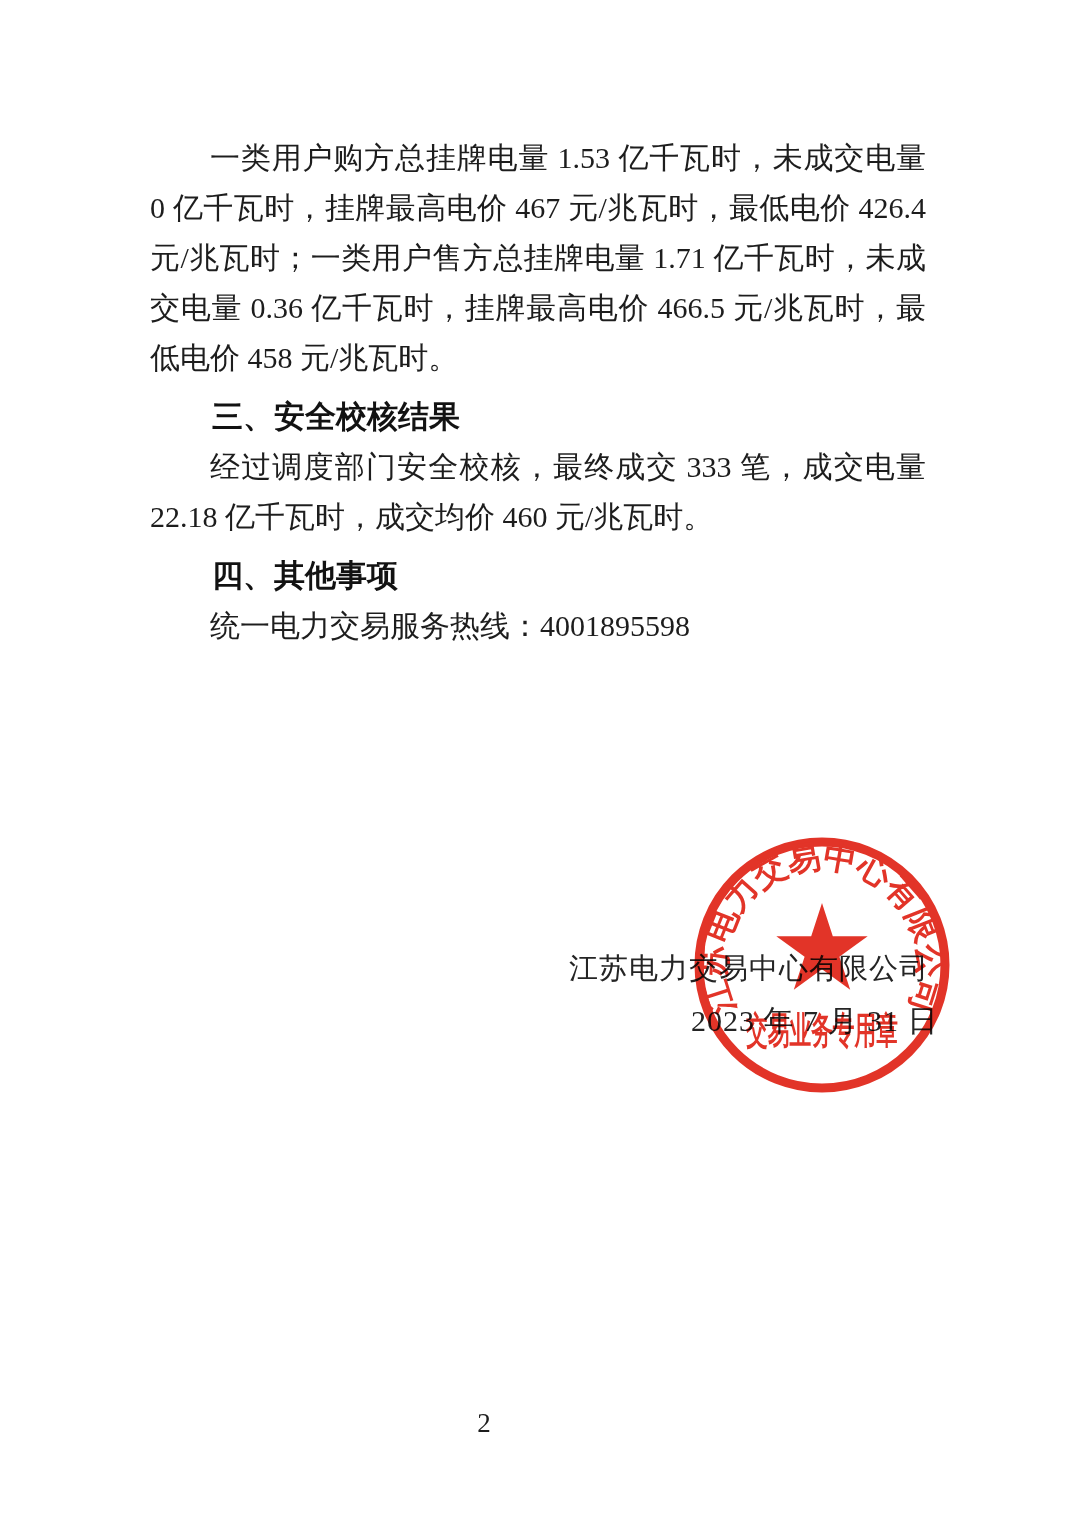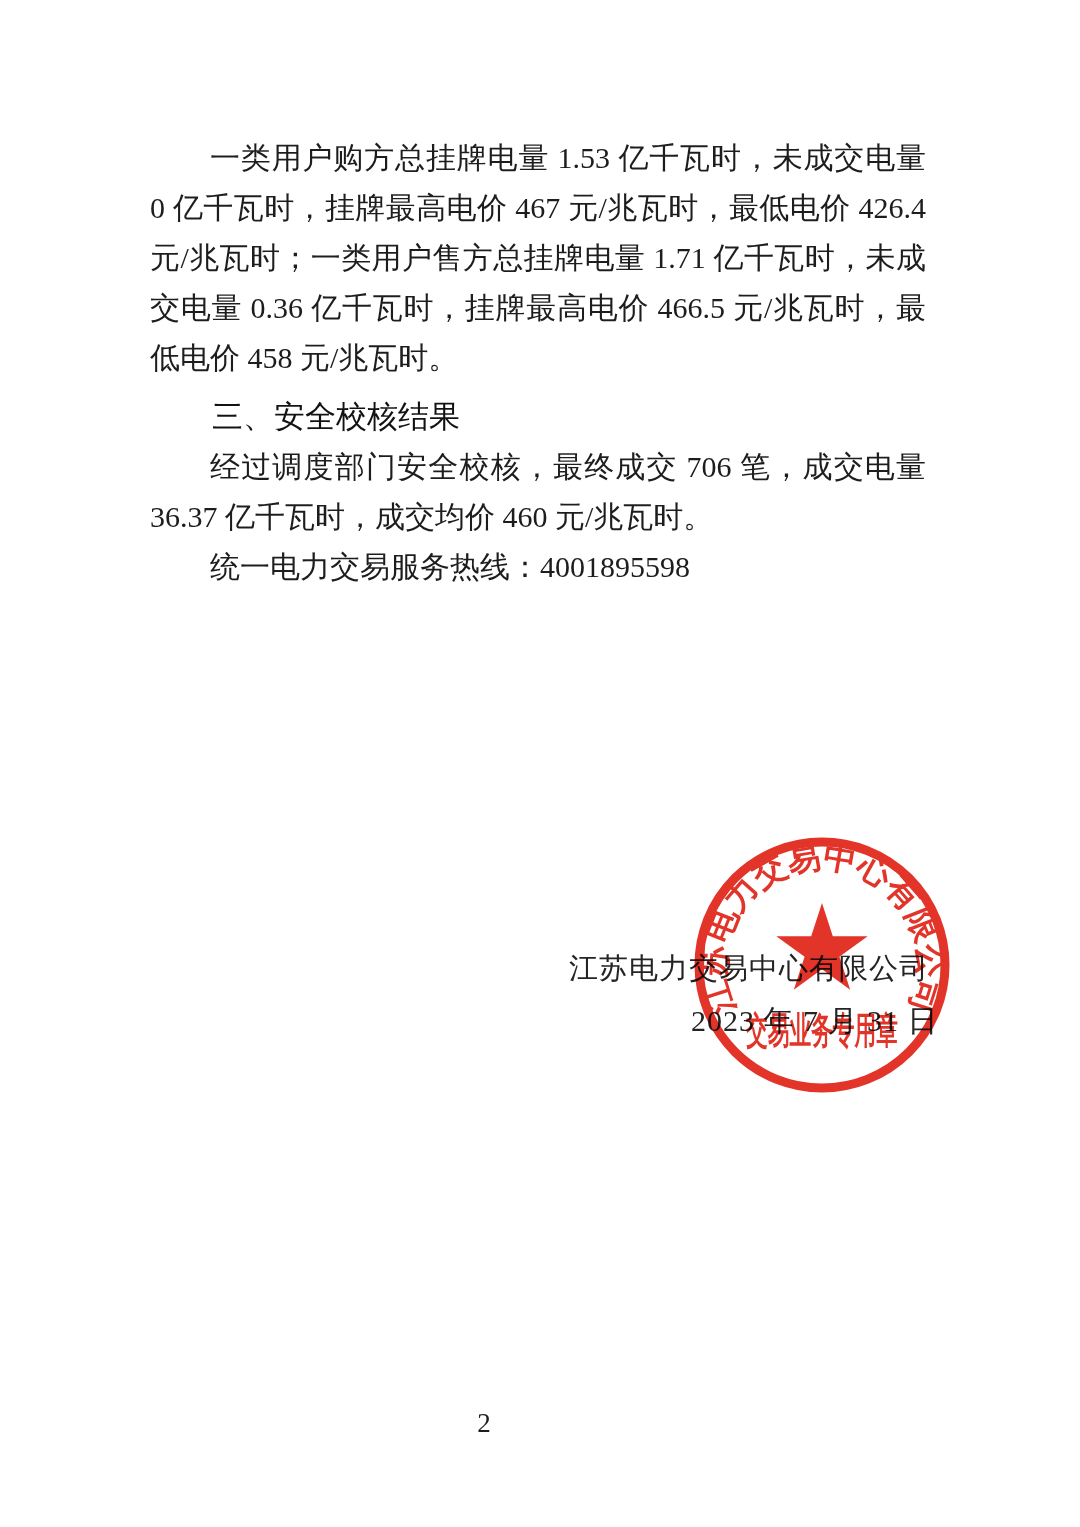--- a/index.html
+++ b/index.html
@@ -25,21 +25,21 @@
     line-height: 50px;
     text-align: justify;
   }
   .content p {
     margin: 0;
     text-indent: 2em;
   }
   .content h3 {
     margin: 9px 0 0 0;
     font-family: "Liberation Sans", "DejaVu Sans", sans-serif;
-    font-weight: normal;
+    font-weight: bold;
     font-size: 31px;
     line-height: 50px;
     text-indent: 2em;
     color: #121212;
   }
   .contact {
     white-space: nowrap;
   }
   .sig-company {
     position: absolute;
@@ -81,21 +81,22 @@
   }
 </style>
 </head>
 <body>
 
 <div class="page">
 
   <div class="content">
     <p>一类用户购方总挂牌电量 1.53 亿千瓦时，未成交电量 0 亿千瓦时，挂牌最高电价 467 元/兆瓦时，最低电价 426.4 元/兆瓦时；一类用户售方总挂牌电量 1.71 亿千瓦时，未成交电量 0.36 亿千瓦时，挂牌最高电价 466.5 元/兆瓦时，最低电价 458 元/兆瓦时。</p>
     <h3>三、安全校核结果</h3>
-    <p>经过调度部门安全校核，最终成交 706 笔，成交电量 36.37 亿千瓦时，成交均价 460 元/兆瓦时。</p>
+    <p>经过调度部门安全校核，最终成交 333 笔，成交电量 22.18 亿千瓦时，成交均价 460 元/兆瓦时。</p>
+    <h3>四、其他事项</h3>
     <p class="contact">统一电力交易服务热线：4001895598</p>
   </div>
 
   <div class="sig-company">江苏电力交易中心有限公司</div>
 
   <div class="sig-date">2023 年 7 月 31 日</div>
 
   <div class="seal">
     <svg viewBox="-135 -135 270 270" xmlns="http://www.w3.org/2000/svg">
       <circle r="123" fill="none" stroke="#e02417" stroke-width="9"></circle>

